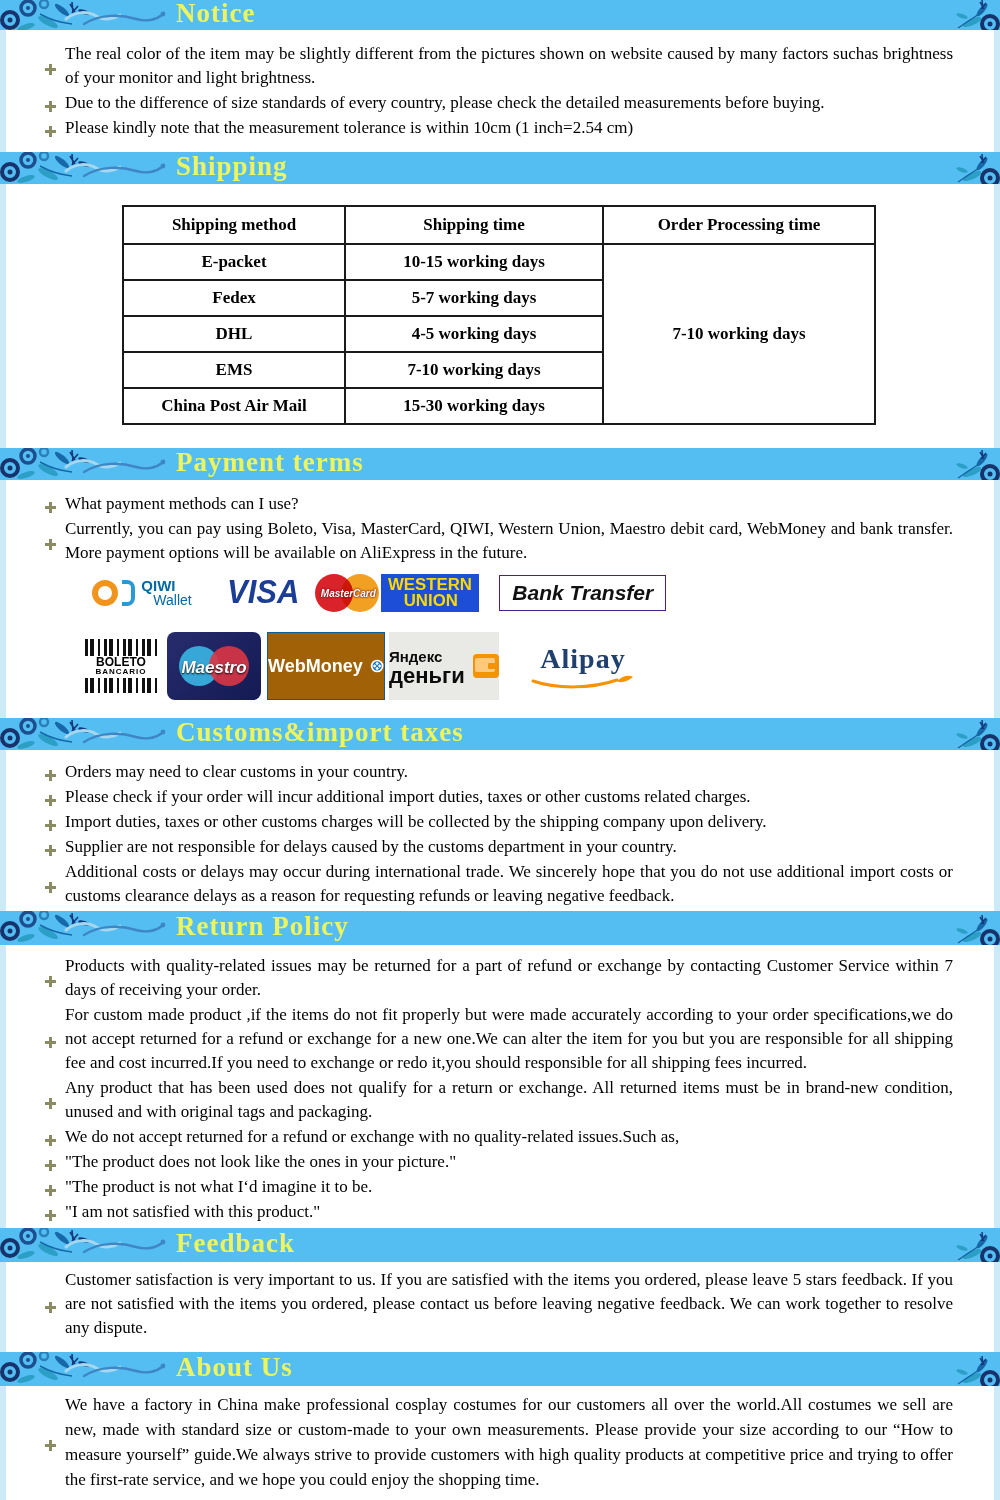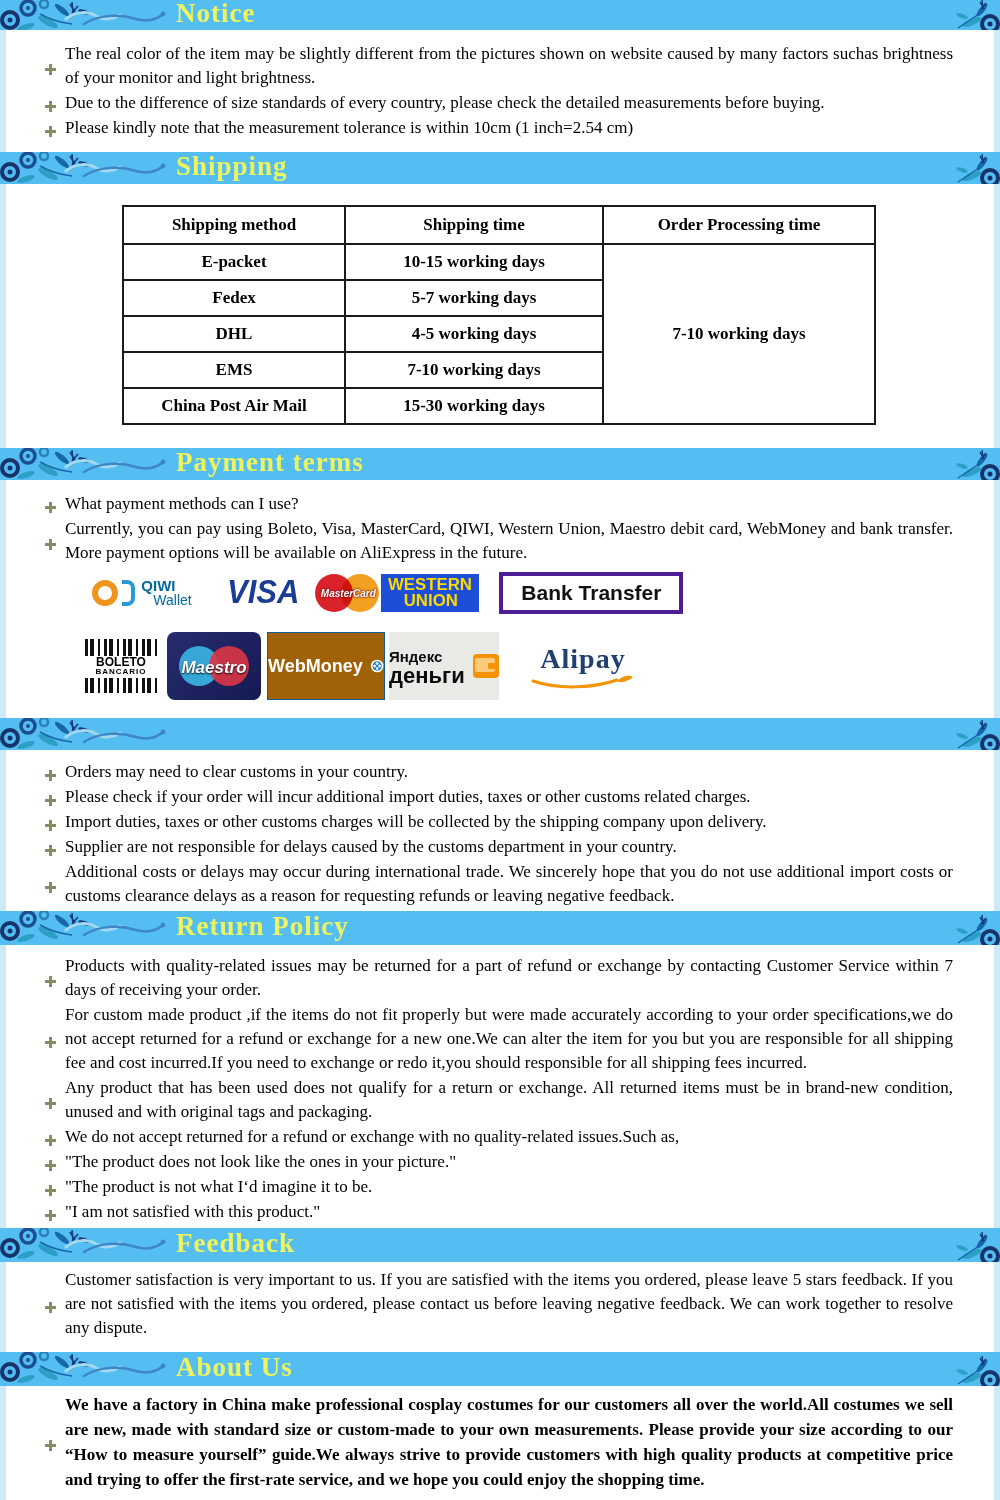--- a/index.html
+++ b/index.html
@@ -32,21 +32,21 @@
   ul.bullets li{display:flex;gap:9px;align-items:center;margin:0 0 1px 0;}
   .bullet-ic{position:relative;flex:0 0 11px;width:11px;height:11px;margin-top:6px;}
   .bullet-ic::before{content:"";position:absolute;left:4px;top:0;width:3px;height:11px;background:#8a8a63;}
   .bullet-ic::after{content:"";position:absolute;top:4px;left:0;height:3px;width:11px;background:#8a8a63;}
   .bullet-tx{flex:1;text-align:justify;}
   #notice-content{top:42px;}
   #payment-content{top:492px;}
   #customs-content{top:760px;}
   #returns-content{top:954px;}
   #feedback-content{top:1268px;}
-  #about-content{top:1392px;line-height:25px;font-weight:bold;}
+  #about-content{top:1392px;line-height:25px;}
 
   
   #shipping-table{position:absolute;top:205px;left:122px;z-index:0;border-collapse:collapse;
      font-family:"Liberation Serif",serif;font-weight:bold;font-size:17px;text-align:center;}
   #shipping-table th,#shipping-table td{border:2px solid #1a1a1a;padding:0;}
   #shipping-table th{height:36px;}
   #shipping-table td{height:34px;}
   .colw1{width:222px;} .colw2{width:258px;} .colw3{width:272px;}
 
   
@@ -71,21 +71,21 @@
   .mc-c1{left:0;background:#d9222a;}
   .mc-c2{left:26px;background:#f1a021;mix-blend-mode:multiply;}
   .mc-word{position:absolute;left:0;right:0;top:15px;text-align:center;color:#fff;
            font-family:"Liberation Sans",sans-serif;font-style:italic;font-weight:bold;font-size:10px;
            text-shadow:0 0 2px #7a1016,0 0 2px #7a1016;}
   
   .wu{width:98px;height:38px;background:#1d4ed8;flex-direction:column;line-height:16px;margin-right:20px;}
   .wu span{font-family:"Liberation Sans",sans-serif;font-weight:bold;font-size:16px;color:#ffd800;
            letter-spacing:0px;transform:scaleX(1.05);}
   
-  .bank{border:4px solid #4c1d95;background:#fff;padding:2px 18px;height:30px;}
+  .bank{border:1px solid #4c1d95;background:#fff;padding:2px 12px;height:30px;font-style:italic;}
   .bank span{font-family:"Liberation Sans",sans-serif;font-weight:bold;font-size:21px;color:#111;}
   
   .boleto{width:72px;height:54px;position:relative;flex-direction:column;margin-right:10px;
      background:repeating-linear-gradient(90deg,#111 0 3px,#fff 3px 5px,#111 5px 9px,#fff 9px 13px,#111 13px 15px,#fff 15px 19px);}
   .boleto-band{position:absolute;left:0;right:0;top:17px;height:22px;background:#fff;display:flex;
      flex-direction:column;align-items:center;justify-content:center;line-height:10px;}
   .boleto-band .b1{font-family:"Liberation Sans",sans-serif;font-weight:bold;font-size:12px;color:#000;}
   .boleto-band .b2{font-family:"Liberation Sans",sans-serif;font-weight:bold;font-size:8px;letter-spacing:1px;color:#000;}
   
   .maestro{width:94px;height:68px;border-radius:8px;background:linear-gradient(135deg,#272c6e,#141a52);
@@ -234,20 +234,21 @@
     <path d="M40 14 q14 8 32 10" stroke="#1668a8" stroke-width="1.6"></path>
     <path d="M70 4 l5 8 M78 6 l-6 7 M72 2 l1 11" stroke="#173a7e" stroke-width="1.6"></path>
     <ellipse cx="84" cy="12" rx="6" ry="2.2" fill="#173a7e" transform="rotate(18 84 12)"></ellipse>
   </g>
       </svg>
       <svg class="deco-swirl" width="108" height="28" viewBox="0 0 108 28">
   <path d="M4 16 C 14 8, 26 8, 34 13 C 42 18, 52 16, 58 12" stroke="#a6d7ee" stroke-width="3" fill="none" stroke-linecap="round"></path>
   <path d="M22 21 C 38 11, 58 11, 74 16 C 84 19, 94 17, 100 12" stroke="#3e86c4" stroke-width="2.4" fill="none" stroke-linecap="round"></path>
   <circle cx="101" cy="11" r="2.4" fill="#3e86c4"></circle>
       </svg>
+    <span class="sec-title">Customs&amp;import taxes</span>
   <svg class="deco-right" width="62" height="34" viewBox="0 0 62 34">
   <g fill="none">
     <circle cx="52" cy="26" r="8" stroke="#17336c" stroke-width="4"></circle>
     <circle cx="52" cy="26" r="2.5" fill="#17336c"></circle>
     <ellipse cx="34" cy="24" rx="10" ry="3.2" fill="#2b9fc6" transform="rotate(-24 34 24)"></ellipse>
     <ellipse cx="44" cy="12" rx="8" ry="2.6" fill="#1668a8" transform="rotate(-50 44 12)"></ellipse>
     <path d="M20 30 q12 -8 24 -16" stroke="#1668a8" stroke-width="1.5"></path>
     <path d="M42 4 l4 7 M48 5 l-5 6 M44 2 l1 9" stroke="#173a7e" stroke-width="1.5"></path>
     <ellipse cx="24" cy="18" rx="6" ry="2" fill="#2b9fc6" transform="rotate(20 24 18)"></ellipse>
   </g>

